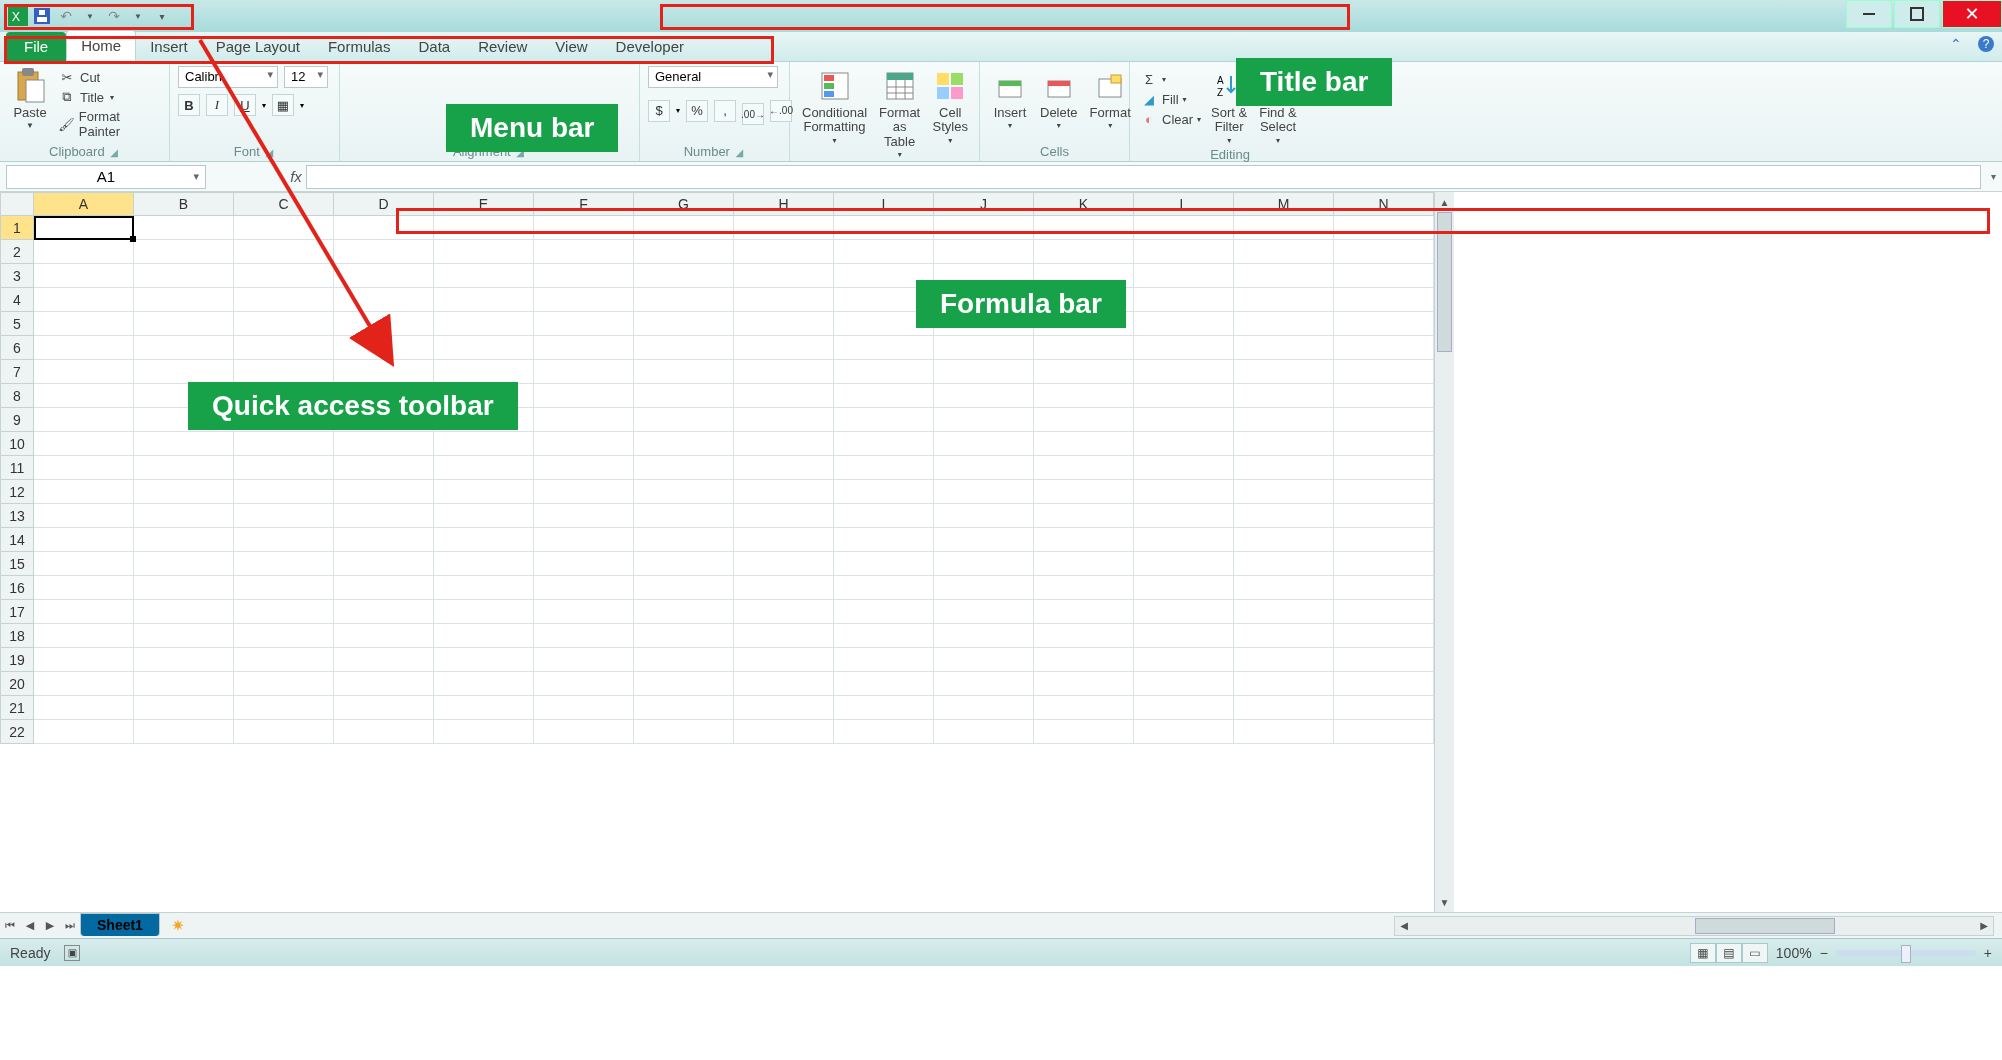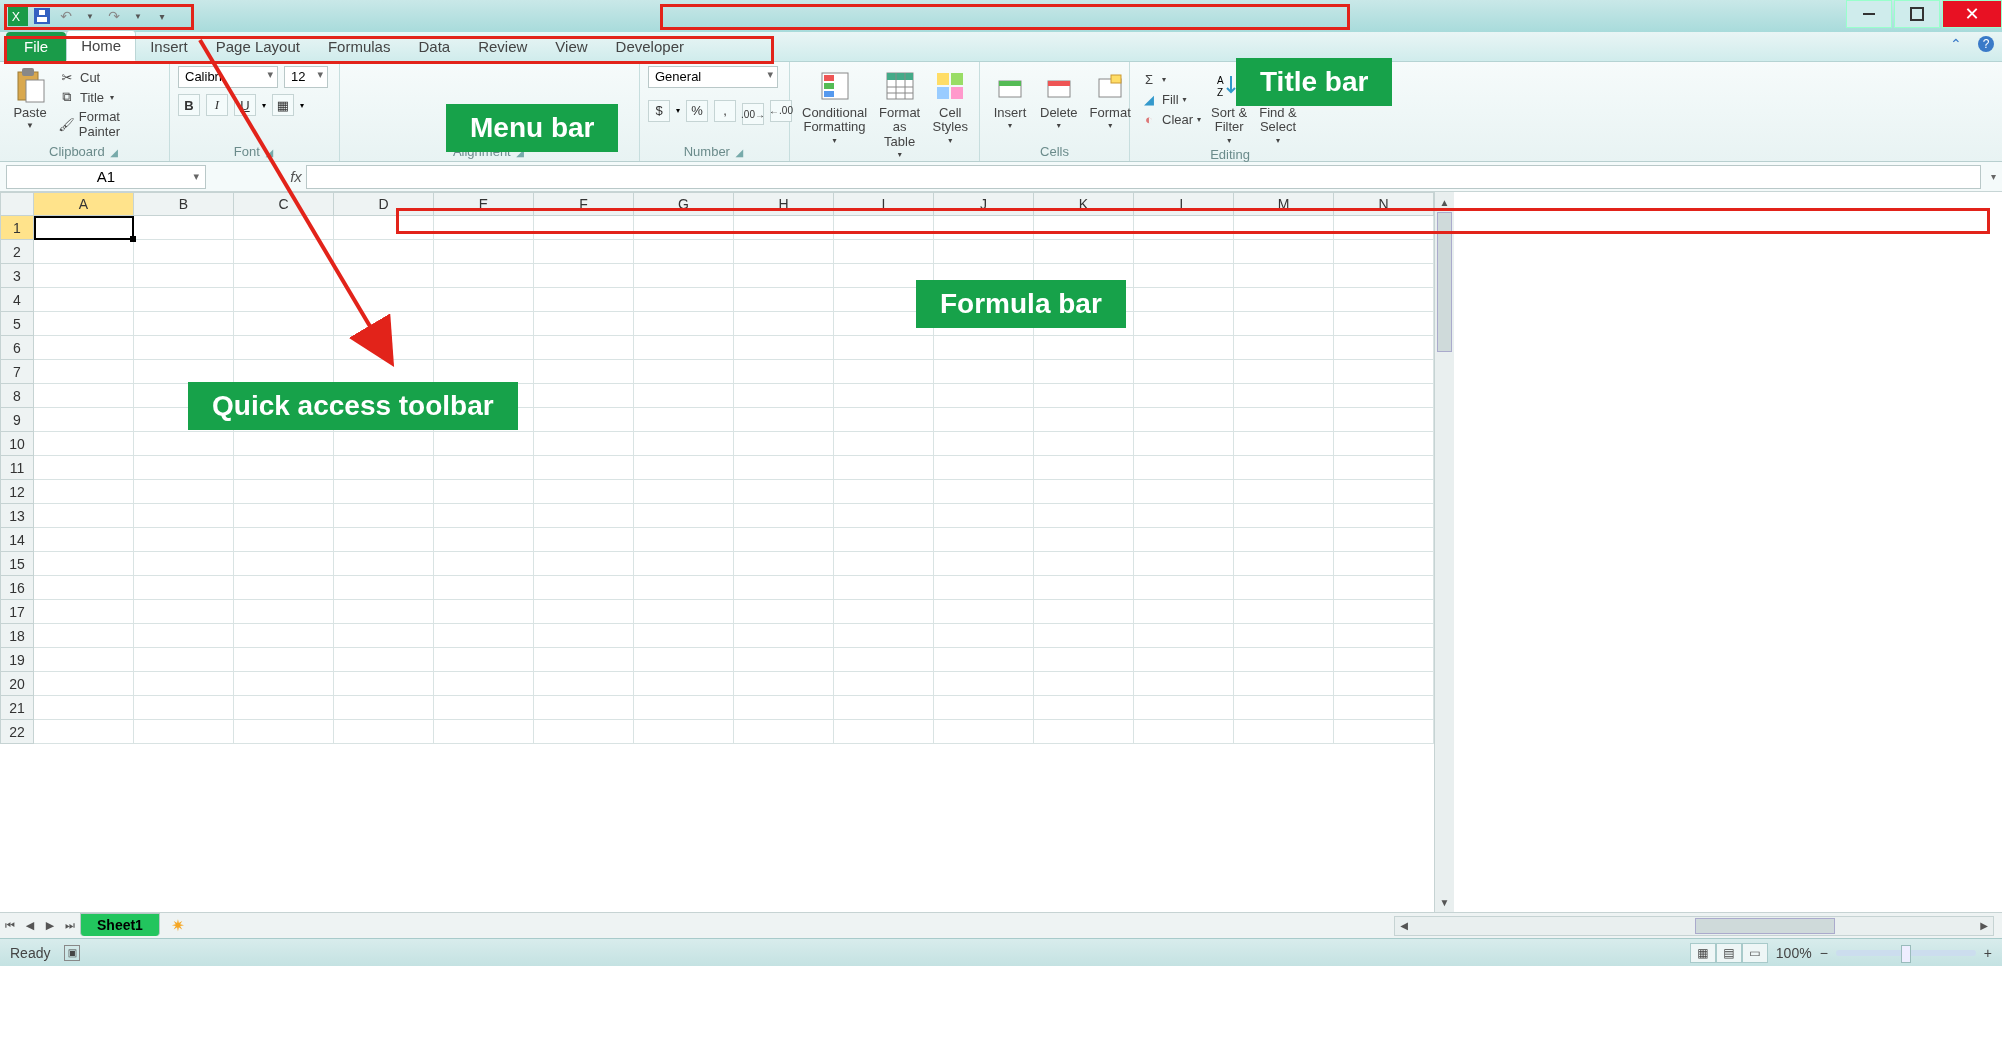--- a/index.html
+++ b/index.html
@@ -55,21 +55,21 @@
   .row { display:flex;}
   .cell { width:100px; height:24px; border-right:1px solid #d9e3e3; border-bottom:1px solid #d9e3e3;}
   .active-cell { position:absolute; left:0; top:0; width:100px; height:24px; border:2px solid #000; pointer-events:none;}
   .active-cell::after { content:""; position:absolute; right:-4px; bottom:-4px; width:6px; height:6px; background:#000;}
   .vscroll { width:20px; background:#e9efef; border-left:1px solid #c6d3d3; position:relative;}
   .vscroll .up, .vscroll .down { height:20px; display:flex; align-items:center; justify-content:center; color:#555; font-size:10px;}
   .vscroll .thumb { position:absolute; top:20px; left:2px; right:2px; height:140px; background:#cfdada; border:1px solid #aac;}
   
   .sheetbar { height:26px; border-top:1px solid #c6d3d3; display:flex; align-items:center; background:#eef3f3;}
   .nav-btn { width:20px; height:22px; display:flex; align-items:center; justify-content:center; font-size:11px; color:#555; cursor:pointer;}
-  .sheet-tab { background:#22c55e; border:1px solid #b9c8c8; border-bottom:none; padding:3px 16px; font-size:14px; font-weight:bold; border-radius:0 0 4px 4px; transform:translateY(-1px); cursor:pointer;}
+  .sheet-tab { background:#0369a1; border:1px solid #b9c8c8; border-bottom:none; padding:3px 16px; font-size:14px; font-weight:bold; border-radius:0 0 4px 4px; transform:translateY(-1px); cursor:pointer;}
   .new-sheet { width:24px; height:20px; margin-left:6px; display:flex; align-items:center; justify-content:center; color:#f5a623; font-size:16px;}
   .hscroll { flex:1; height:20px; margin:0 8px; background:#e9efef; border:1px solid #c6d3d3; display:flex; align-items:center; position:relative;}
   .hscroll .thumb { position:absolute; left:300px; width:140px; top:1px; bottom:1px; background:#cfdada; border:1px solid #aac;}
   .hscroll .lbtn, .hscroll .rbtn { width:18px; text-align:center; font-size:10px; color:#555;}
   .hscroll .rbtn { position:absolute; right:0;}
   
   .status { height:28px; background:linear-gradient(#d8ecec,#c4e2e2); border-top:1px solid #a8caca; display:flex; align-items:center; justify-content:space-between; padding:0 10px; font-size:14px; color:#444;}
   .status-right { display:flex; align-items:center; gap:8px;}
   .viewbtns { display:flex;}
   .viewbtns span { width:26px; height:20px; border:1px solid #a8caca; background:#eef6f6; display:flex; align-items:center; justify-content:center; font-size:12px;}

